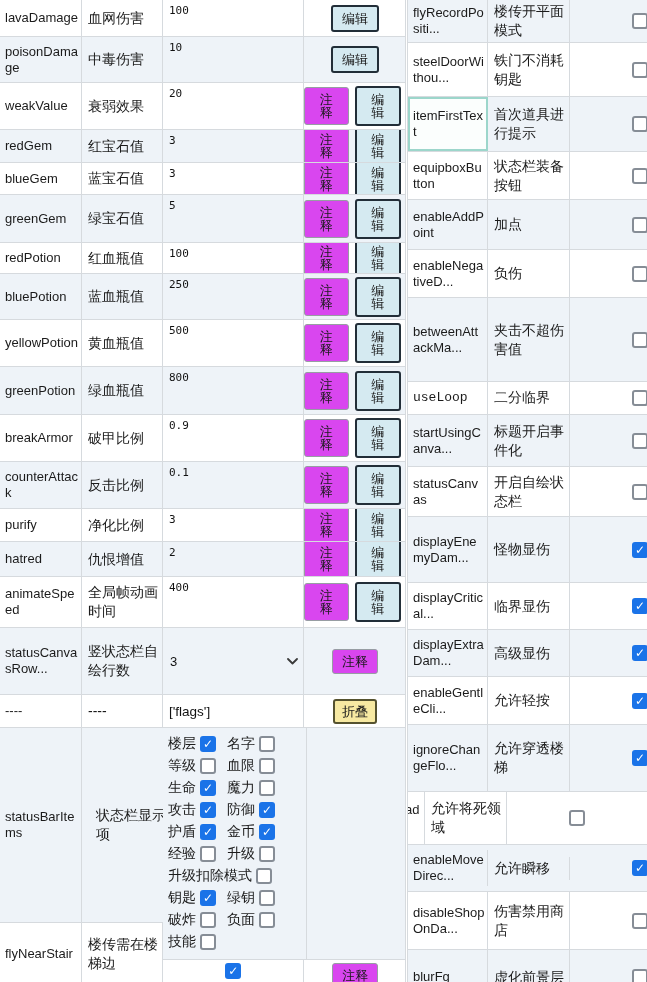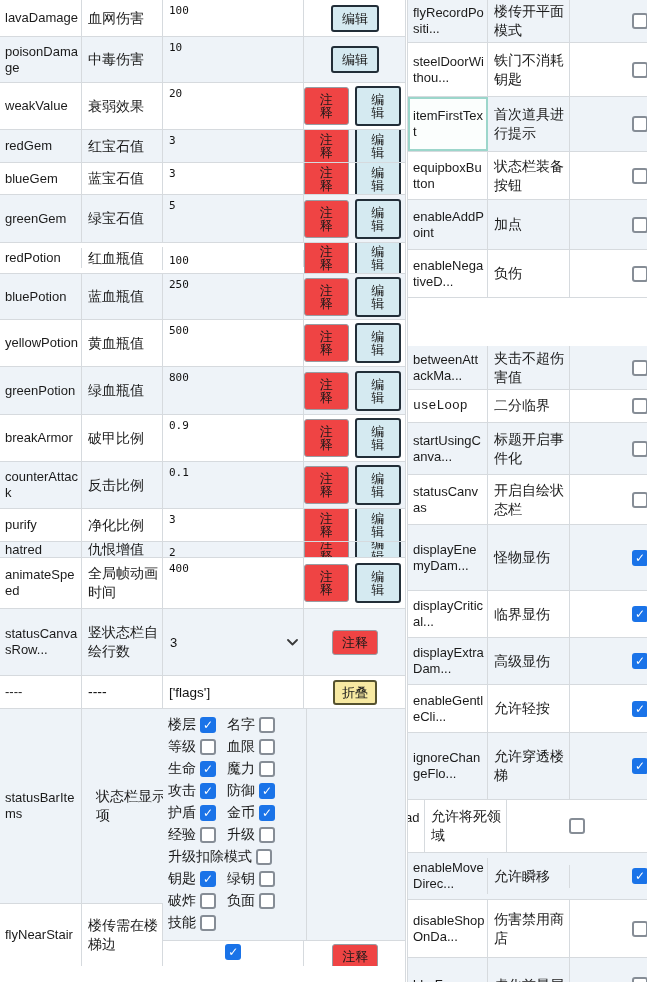--- a/index.html
+++ b/index.html
@@ -50,21 +50,21 @@
   .tbl-right .cell.key  { width:80px; }
   .tbl-right .cell.desc { width:82px; }
   .tbl-right .cell.cbcol { width:140px; display:flex; align-items:center; justify-content:center; }
   .cell.key.hl { outline:2px solid #9cd6cb; outline-offset:-2px; background:#fbfefd; }
 
   
   .btn {
     font-family:inherit; font-size:13px; line-height:1;
     padding:5px 9px; border-radius:3px; cursor:pointer; color:#1a1a1a;
   }
-  .btn-comment { border:1px solid #979da3; background:#ef4444; }
+  .btn-comment { border:1px solid #979da3; background:#d946ef; }
   .btn-edit    { border:2px solid #222e38; background:#d5eaf1; }
   .btn-fold    { border:2px solid #55522f; background:#f7e9a2; padding:4px 7px; }
 
   
   .cb {
     width:16px; height:16px; box-sizing:border-box; flex:none;
     border:2px solid #868d96; border-radius:3px; background:#fff;
     display:inline-flex; align-items:center; justify-content:center; cursor:pointer;
   }
   .cb.checked {
@@ -155,21 +155,21 @@
   </div>
         <div class="row stripe" style="height: 48px;">
     <div class="cell key">greenGem</div>
     <div class="cell desc">绿宝石值</div>
     <div class="cell val">5</div>
     <div class="cell btns">
             <button class="btn btn-comment">注释</button>
             <button class="btn btn-edit">编辑</button>
           </div>
   </div>
-        <div class="row" style="height: 31px; align-items: center;">
+        <div class="row" style="height: 31px;">
     <div class="cell key">redPotion</div>
     <div class="cell desc">红血瓶值</div>
     <div class="cell val">100</div>
     <div class="cell btns">
             <button class="btn btn-comment">注释</button>
             <button class="btn btn-edit">编辑</button>
           </div>
   </div>
         <div class="row stripe" style="height: 46px;">
     <div class="cell key">bluePotion</div>
@@ -218,21 +218,21 @@
   </div>
         <div class="row" style="height: 33px;">
     <div class="cell key">purify</div>
     <div class="cell desc">净化比例</div>
     <div class="cell val">3</div>
     <div class="cell btns">
             <button class="btn btn-comment">注释</button>
             <button class="btn btn-edit">编辑</button>
           </div>
   </div>
-        <div class="row stripe" style="height: 16px;">
+        <div class="row stripe" style="height: 35px;">
     <div class="cell key">hatred</div>
     <div class="cell desc">仇恨增值</div>
     <div class="cell val">2</div>
     <div class="cell btns">
             <button class="btn btn-comment">注释</button>
             <button class="btn btn-edit">编辑</button>
           </div>
   </div>
         <div class="row" style="height: 51px;">
     <div class="cell key">animateSpeed</div>
@@ -426,21 +426,21 @@
             <span class="cb"></span>
           </div>
   </div>
         <div class="row" style="height: 48px;">
     <div class="cell key">enableNegativeD...</div>
     <div class="cell desc">负伤</div>
     <div class="cell cbcol">
             <span class="cb"></span>
           </div>
   </div>
-        <div class="row stripe" style="height: 44px; margin-top: 48px;">
+        <div class="row stripe" style="height: 84px;">
     <div class="cell key">betweenAttackMa...</div>
     <div class="cell desc">夹击不超伤害值</div>
     <div class="cell cbcol">
             <span class="cb"></span>
           </div>
   </div>
         <div class="row" style="height: 33px; font-family: Liberation Mono, monospace;">
     <div class="cell key">useLoop</div>
     <div class="cell desc">二分临界</div>
     <div class="cell cbcol">

